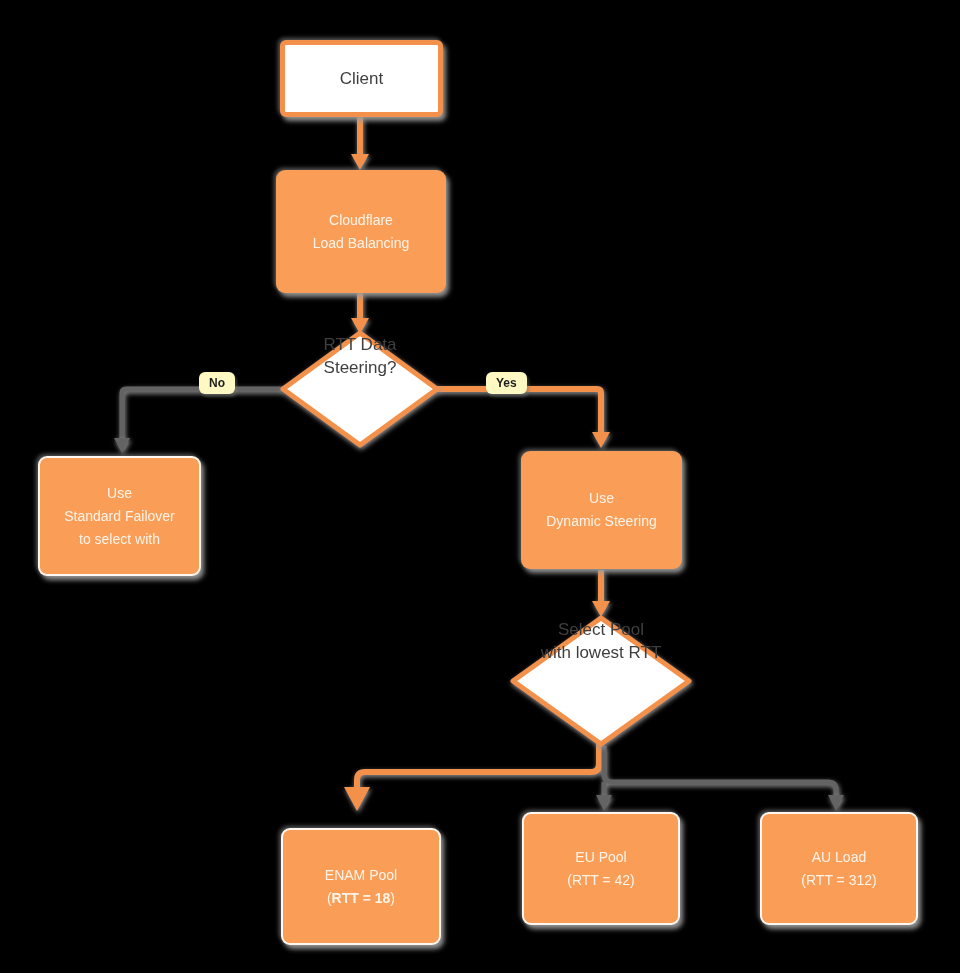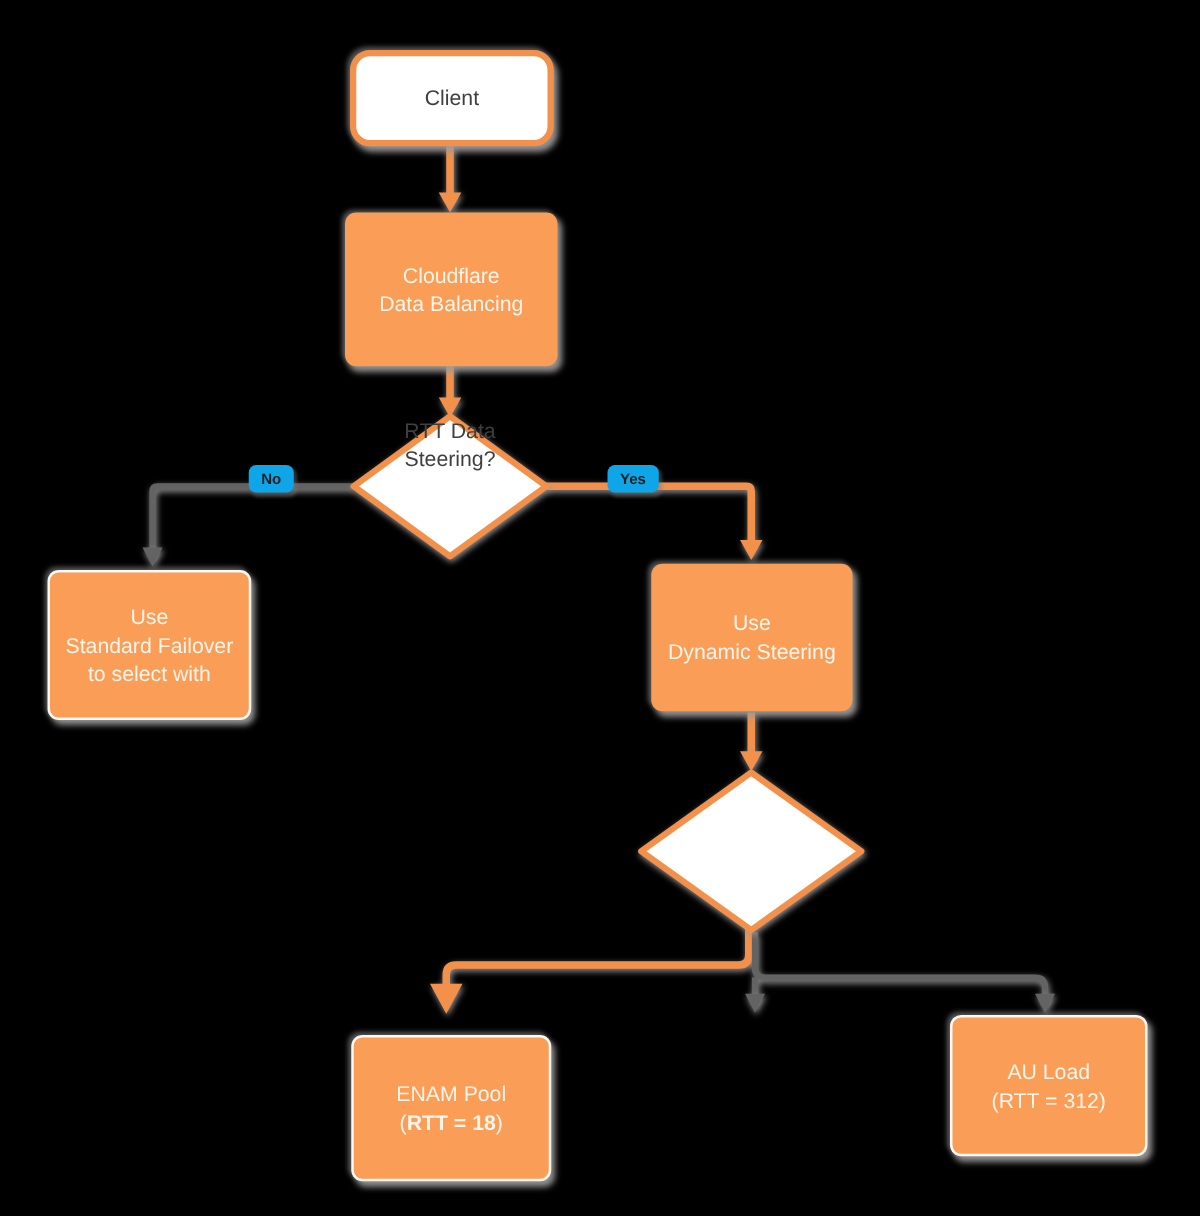--- a/index.html
+++ b/index.html
@@ -7,35 +7,35 @@
     position:relative;width:960px;height:973px;background:#000;overflow:hidden;
     font-family:"Liberation Sans","DejaVu Sans",sans-serif;
   }
   .canvas svg{position:absolute;left:0;top:0;}
   .node{
     position:absolute;display:flex;align-items:center;justify-content:center;
     text-align:center;box-sizing:border-box;
   }
   .orange-box{
     background:#FA9D57;color:#FDF4EA;border-radius:9px;
-    font-size:17px;line-height:23px;
+    font-size:14px;line-height:23px;
     box-shadow:3px 4px 5px rgba(154,154,154,.95), -2px -2px 4px rgba(154,154,154,.55);
   }
   .white-edge{border:2px solid rgba(255,255,255,.92);}
   .pill{
-    background:#fff;color:#3F3F3F;border:5px solid #F3914C;border-radius:16px;
+    background:#fff;color:#3F3F3F;border:5px solid #F3914C;border-radius:6px;
     font-size:17px;
     box-shadow:3px 4px 5px rgba(154,154,154,.95), -2px -2px 4px rgba(154,154,154,.55);
   }
   .diamond-text{
     position:absolute;display:flex;justify-content:center;
     text-align:center;color:#3F3F3F;font-size:17px;line-height:23px;
   }
   .edge-label{
-    position:absolute;background:#0ea5e9;color:#1E1E1E;font-size:12px;font-weight:bold;
+    position:absolute;background:#fef9c3;color:#1E1E1E;font-size:12px;font-weight:bold;
     padding:4px 10px;border-radius:6px;
     box-shadow:2px 3px 3px rgba(120,120,120,.45);
   }
   .b{font-weight:bold;}
 </style>
 </head>
 <body>
 
 <div class="canvas">
 
@@ -76,21 +76,21 @@
     </g>
   </svg>
 
   <div class="node pill" style="left:280px;top:40px;width:163px;height:77px;">
     <span>Client</span>
   </div>
 
   <div class="node orange-box" style="left:276px;top:170px;width:170px;height:123px;">
     <div>
       <div>Cloudflare</div>
-      <div>Data Balancing</div>
+      <div>Load Balancing</div>
     </div>
   </div>
 
   <div class="diamond-text" style="left:283px;top:333px;width:154px;height:112px;">
     <div>
       <div>RTT Data</div>
       <div>Steering?</div>
     </div>
   </div>
 
@@ -105,28 +105,40 @@
     </div>
   </div>
 
   <div class="node orange-box" style="left:521px;top:451px;width:161px;height:118px;">
     <div>
       <div>Use</div>
       <div>Dynamic Steering</div>
     </div>
   </div>
 
+  <div class="diamond-text" style="left:513px;top:618px;width:176px;height:126px;">
+    <div>
+      <div>Select Pool</div>
+      <div>with lowest RTT</div>
+    </div>
+  </div>
 
   <div class="node orange-box white-edge" style="left:281px;top:812px;width:160px;height:117px;margin-top:16px;">
     <div>
       <div>ENAM Pool</div>
       <div><span>(</span><span class="b">RTT = 18</span><span>)</span></div>
     </div>
   </div>
 
+  <div class="node orange-box white-edge" style="left:522px;top:812px;width:158px;height:113px;">
+    <div>
+      <div>EU Pool</div>
+      <div>(RTT = 42)</div>
+    </div>
+  </div>
 
   <div class="node orange-box white-edge" style="left:760px;top:812px;width:158px;height:113px;">
     <div>
       <div>AU Load</div>
       <div>(RTT = 312)</div>
     </div>
   </div>
 
 </div>
 

